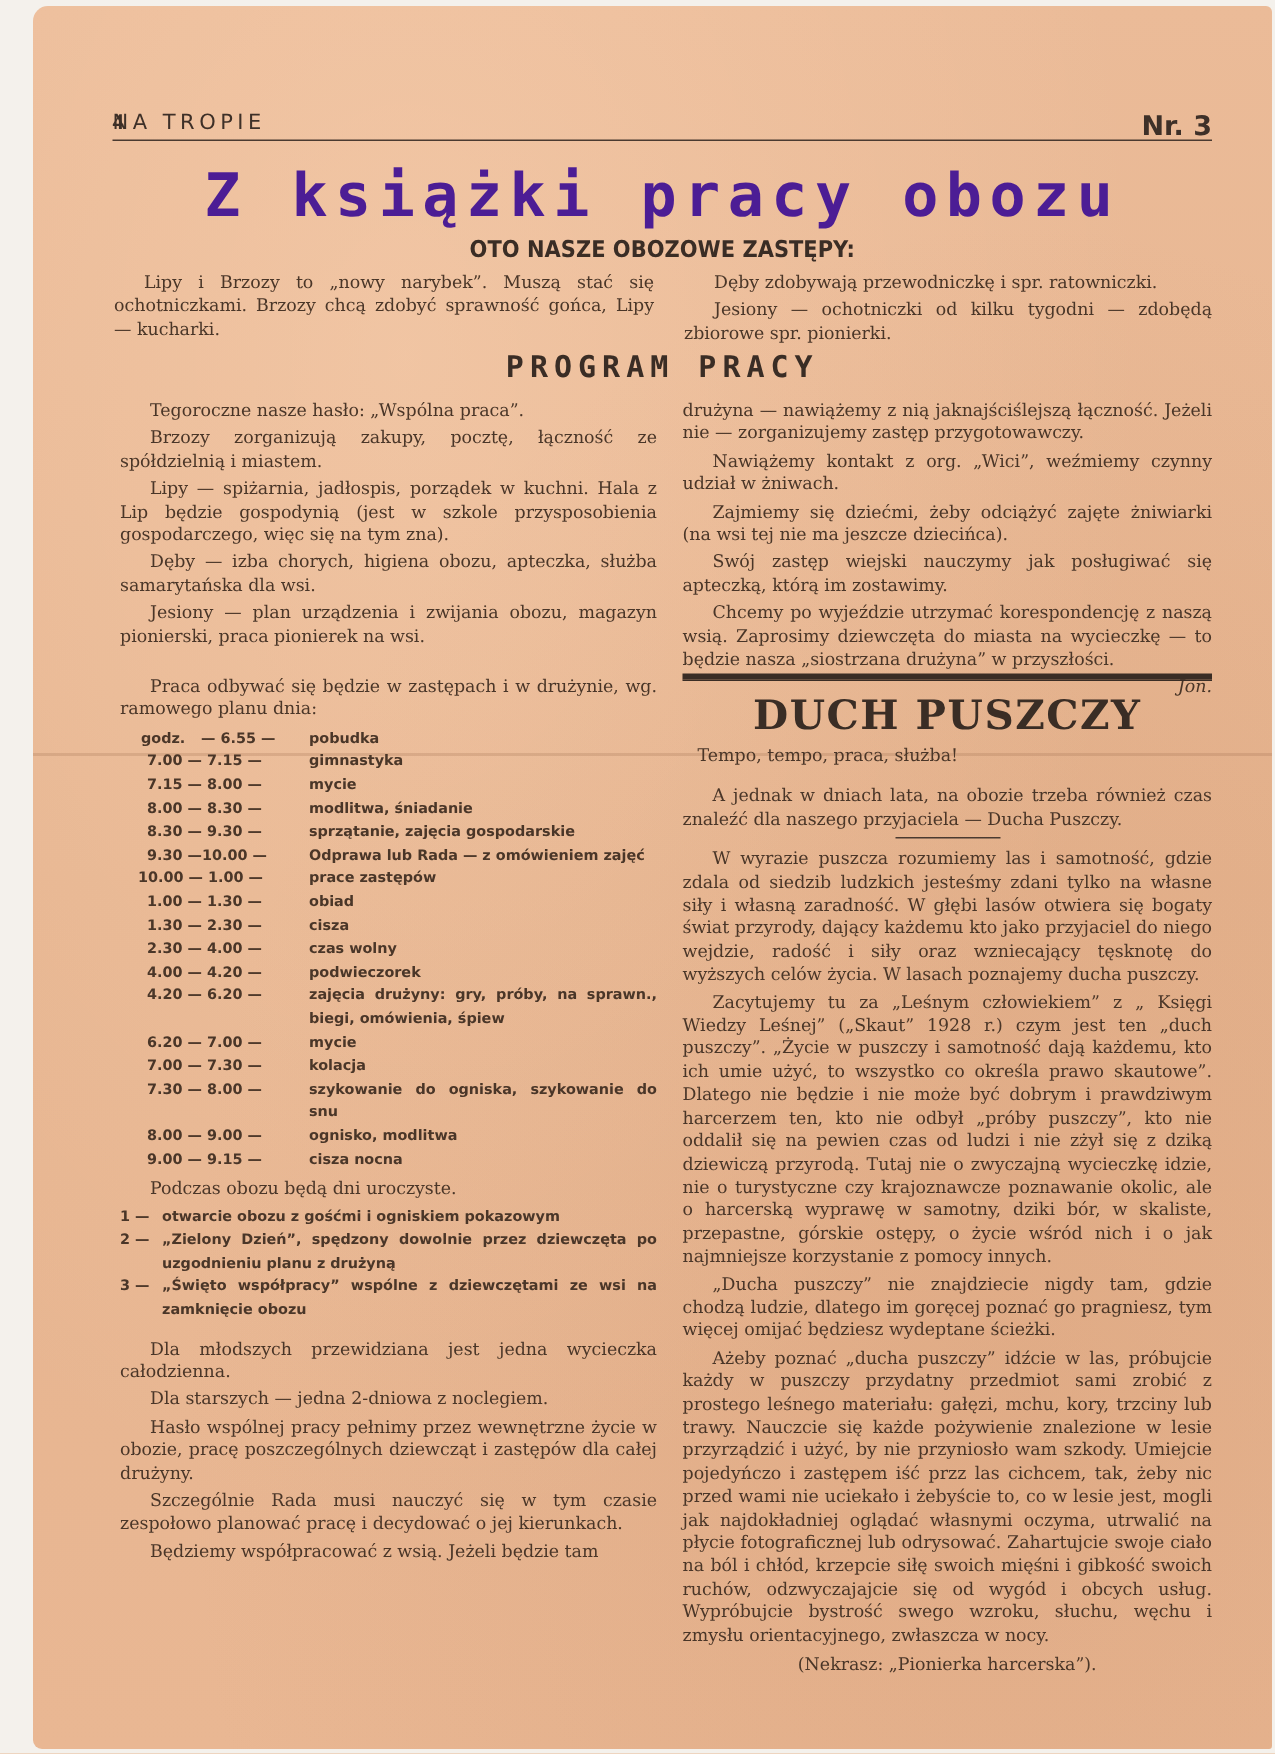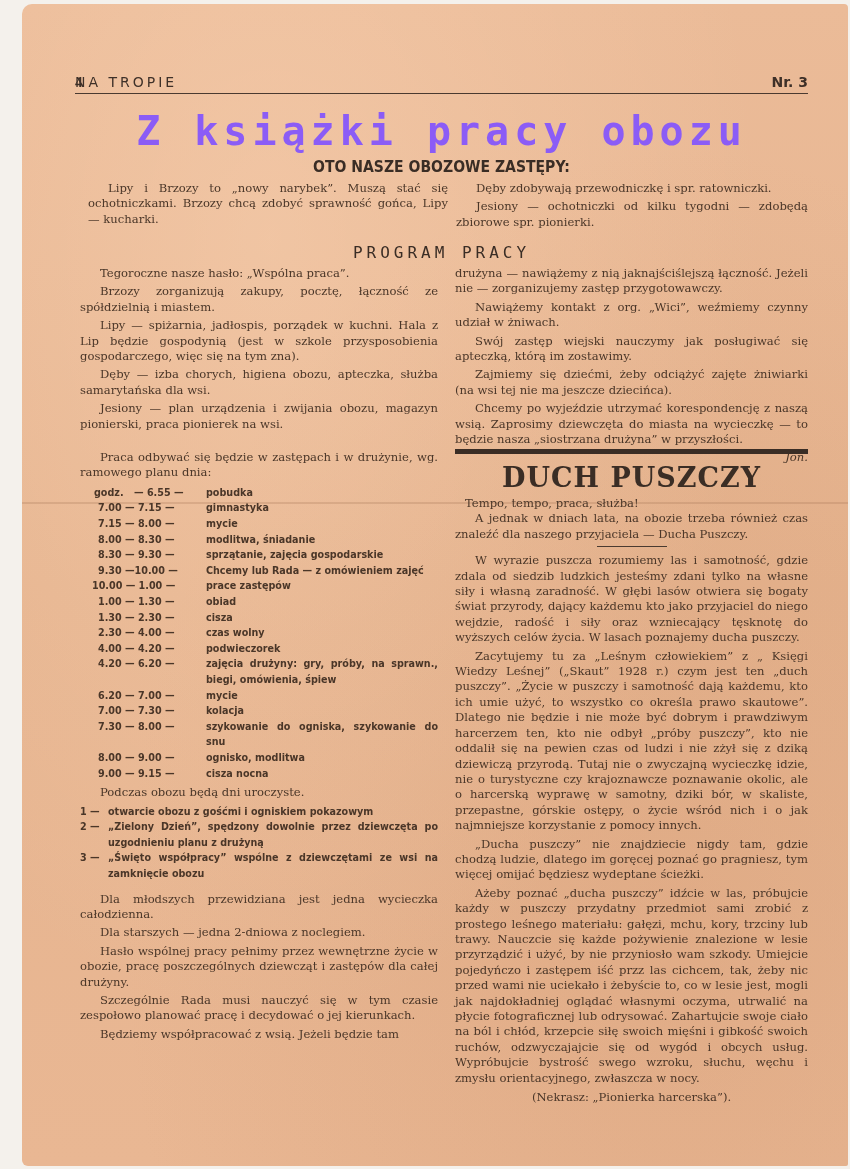--- a/index.html
+++ b/index.html
@@ -26,42 +26,42 @@
     background: rgba(160,110,80,0.25);
   }
   .header {
     position: absolute; left: 75px; top: 74px; width: 733px; height: 20px;
     border-bottom: 1px solid #4a3a30;
     font-family: "Liberation Serif", serif;
     font-size: 15px; font-weight: bold; color: #3e3028;
   }
   .header .pn { position: absolute; left: 0; top: 0; }
   .header .mt { position: absolute; left: 0; right: 0; letter-spacing: 3px; font-weight: normal; font-family: "DejaVu Sans", sans-serif; font-size: 14px; }
-  .header .nr { position: absolute; right: 0; top: 0; font-family: "DejaVu Sans", sans-serif; font-size: 14px; }
+  .header .nr { position: absolute; right: 0; top: 0; font-family: "DejaVu Sans", sans-serif; font-size: 18px; }
 
   .title {
     position: absolute; left: 75px; top: 108px; width: 733px;
     text-align: center; font-family: "DejaVu Sans Mono", monospace;
-    font-size: 40px; letter-spacing: 5px; color: #8b5cf6; font-weight: bold;
+    font-size: 40px; letter-spacing: 5px; color: #4c1d95; font-weight: bold;
   }
   .subtitle {
     position: absolute; left: 75px; top: 159px; width: 733px;
     text-align: center; font-family: "DejaVu Sans", sans-serif; font-weight: bold;
     font-size: 14px; color: #3a2d25; transform: scaleY(1.1);
   }
   .col { position: absolute; font-size: 11.6px; line-height: 15.4px; color: #4a3628; text-align: justify; }
   .col p { text-indent: 20px; margin-bottom: 3px; }
   .col p.noind { text-indent: 0; }
-  .intro-l { left: 88px; top: 181px; width: 360px; }
+  .intro-l { left: 76px; top: 181px; width: 360px; }
   .intro-r { left: 456px; top: 181px; width: 352px; }
 
   .prog-head {
-    position: absolute; left: 75px; top: 243px; width: 733px; text-align: center;
-    font-family: "DejaVu Sans Mono", monospace; font-weight: normal;
-    font-size: 16px; letter-spacing: 4px; color: #3a2d25;
+    position: absolute; left: 75px; top: 232px; width: 733px; text-align: center;
+    font-family: "DejaVu Sans Mono", monospace; font-weight: bold;
+    font-size: 20px; letter-spacing: 4px; color: #3a2d25;
   }
   .left { left: 80px; top: 266px; width: 358px; }
   .right1 { left: 455px; top: 266px; width: 353px; }
 
   .sched { margin: 4px 0 4px 0; font-family: "DejaVu Sans", sans-serif; font-weight: bold; font-size: 9.6px; line-height: 15.6px; color: #4a3628; }
   .sched .row { display: flex; }
   .sched .t { width: 126px; flex: none; white-space: pre; }
   .sched .a { flex: 1; text-align: justify; }
   .sched .godz { display: inline-block; width: 40px; margin-left: 14px; }
 
@@ -133,21 +133,21 @@
     <div class="row">
         <span class="t" style="padding-left:18px">8.00 — 8.30 —</span>
         <span class="a">modlitwa, śniadanie</span>
       </div>
     <div class="row">
         <span class="t" style="padding-left:18px">8.30 — 9.30 —</span>
         <span class="a">sprzątanie, zajęcia gospodarskie</span>
       </div>
     <div class="row">
         <span class="t" style="padding-left:18px">9.30 —10.00 —</span>
-        <span class="a">Chcemy lub Rada — z omówieniem zajęć</span>
+        <span class="a">Odprawa lub Rada — z omówieniem zajęć</span>
       </div>
     <div class="row">
         <span class="t" style="padding-left:12px">10.00 — 1.00 —</span>
         <span class="a">prace zastępów</span>
       </div>
     <div class="row">
         <span class="t" style="padding-left:18px">1.00 — 1.30 —</span>
         <span class="a">obiad</span>
       </div>
     <div class="row">
@@ -207,31 +207,31 @@
   <p>Dla młodszych przewidziana jest jedna wycieczka całodzienna.</p>
   <p>Dla starszych — jedna 2-dniowa z noclegiem.</p>
   <p>Hasło wspólnej pracy pełnimy przez wewnętrzne życie w obozie, pracę poszczególnych dziewcząt i zastępów dla całej drużyny.</p>
   <p>Szczególnie Rada musi nauczyć się w tym czasie zespołowo planować pracę i decydować o jej kierunkach.</p>
   <p>Będziemy współpracować z wsią. Jeżeli będzie tam</p>
 </div>
 
 <div class="col right1">
   <p class="noind">drużyna — nawiążemy z nią jaknajściślejszą łączność. Jeżeli nie — zorganizujemy zastęp przygotowawczy.</p>
   <p>Nawiążemy kontakt z org. „Wici”, weźmiemy czynny udział w żniwach.</p>
+  <p>Zajmiemy się dziećmi, żeby odciążyć zajęte żniwiarki (na wsi tej nie ma jeszcze dziecińca).</p>
   <p>Swój zastęp wiejski nauczymy jak posługiwać się apteczką, którą im zostawimy.</p>
-  <p>Zajmiemy się dziećmi, żeby odciążyć zajęte żniwiarki (na wsi tej nie ma jeszcze dziecińca).</p>
   <p>Chcemy po wyjeździe utrzymać korespondencję z naszą wsią. Zaprosimy dziewczęta do miasta na wycieczkę — to będzie nasza „siostrzana drużyna” w przyszłości.</p>
   <div class="sign">Jon.</div>
 </div>
 
 <div class="rule-thick"></div>
 <div class="duch-head">DUCH PUSZCZY</div>
 
 <div class="col right2">
-  <p style="text-indent:10px;margin-bottom:0">Tempo, tempo, praca, służba!</p>
+  <p style="text-indent:10px;margin-bottom:12px">Tempo, tempo, praca, służba!</p>
   <p>A jednak w dniach lata, na obozie trzeba również czas znaleźć dla naszego przyjaciela — Ducha Puszczy.</p>
   <div class="short-rule"></div>
   <p>W wyrazie puszcza rozumiemy las i samotność, gdzie zdala od siedzib ludzkich jesteśmy zdani tylko na własne siły i własną zaradność. W głębi lasów otwiera się bogaty świat przyrody, dający każdemu kto jako przyjaciel do niego wejdzie, radość i siły oraz wzniecający tęsknotę do wyższych celów życia. W lasach poznajemy ducha puszczy.</p>
   <p>Zacytujemy tu za „Leśnym człowiekiem” z „ Księgi Wiedzy Leśnej” („Skaut” 1928 r.) czym jest ten „duch puszczy”. „Życie w puszczy i samotność dają każdemu, kto ich umie użyć, to wszystko co określa prawo skautowe”. Dlatego nie będzie i nie może być dobrym i prawdziwym harcerzem ten, kto nie odbył „próby puszczy”, kto nie oddalił się na pewien czas od ludzi i nie zżył się z dziką dziewiczą przyrodą. Tutaj nie o zwyczajną wycieczkę idzie, nie o turystyczne czy krajoznawcze poznawanie okolic, ale o harcerską wyprawę w samotny, dziki bór, w skaliste, przepastne, górskie ostępy, o życie wśród nich i o jak najmniejsze korzystanie z pomocy innych.</p>
   <p>„Ducha puszczy” nie znajdziecie nigdy tam, gdzie chodzą ludzie, dlatego im goręcej poznać go pragniesz, tym więcej omijać będziesz wydeptane ścieżki.</p>
   <p>Ażeby poznać „ducha puszczy” idźcie w las, próbujcie każdy w puszczy przydatny przedmiot sami zrobić z prostego leśnego materiału: gałęzi, mchu, kory, trzciny lub trawy. Nauczcie się każde pożywienie znalezione w lesie przyrządzić i użyć, by nie przyniosło wam szkody. Umiejcie pojedyńczo i zastępem iść przz las cichcem, tak, żeby nic przed wami nie uciekało i żebyście to, co w lesie jest, mogli jak najdokładniej oglądać własnymi oczyma, utrwalić na płycie fotograficznej lub odrysować. Zahartujcie swoje ciało na ból i chłód, krzepcie siłę swoich mięśni i gibkość swoich ruchów, odzwyczajajcie się od wygód i obcych usług. Wypróbujcie bystrość swego wzroku, słuchu, węchu i zmysłu orientacyjnego, zwłaszcza w nocy.</p>
   <div class="source">(Nekrasz: „Pionierka harcerska”).</div>
 </div>
 
 </body></html>

